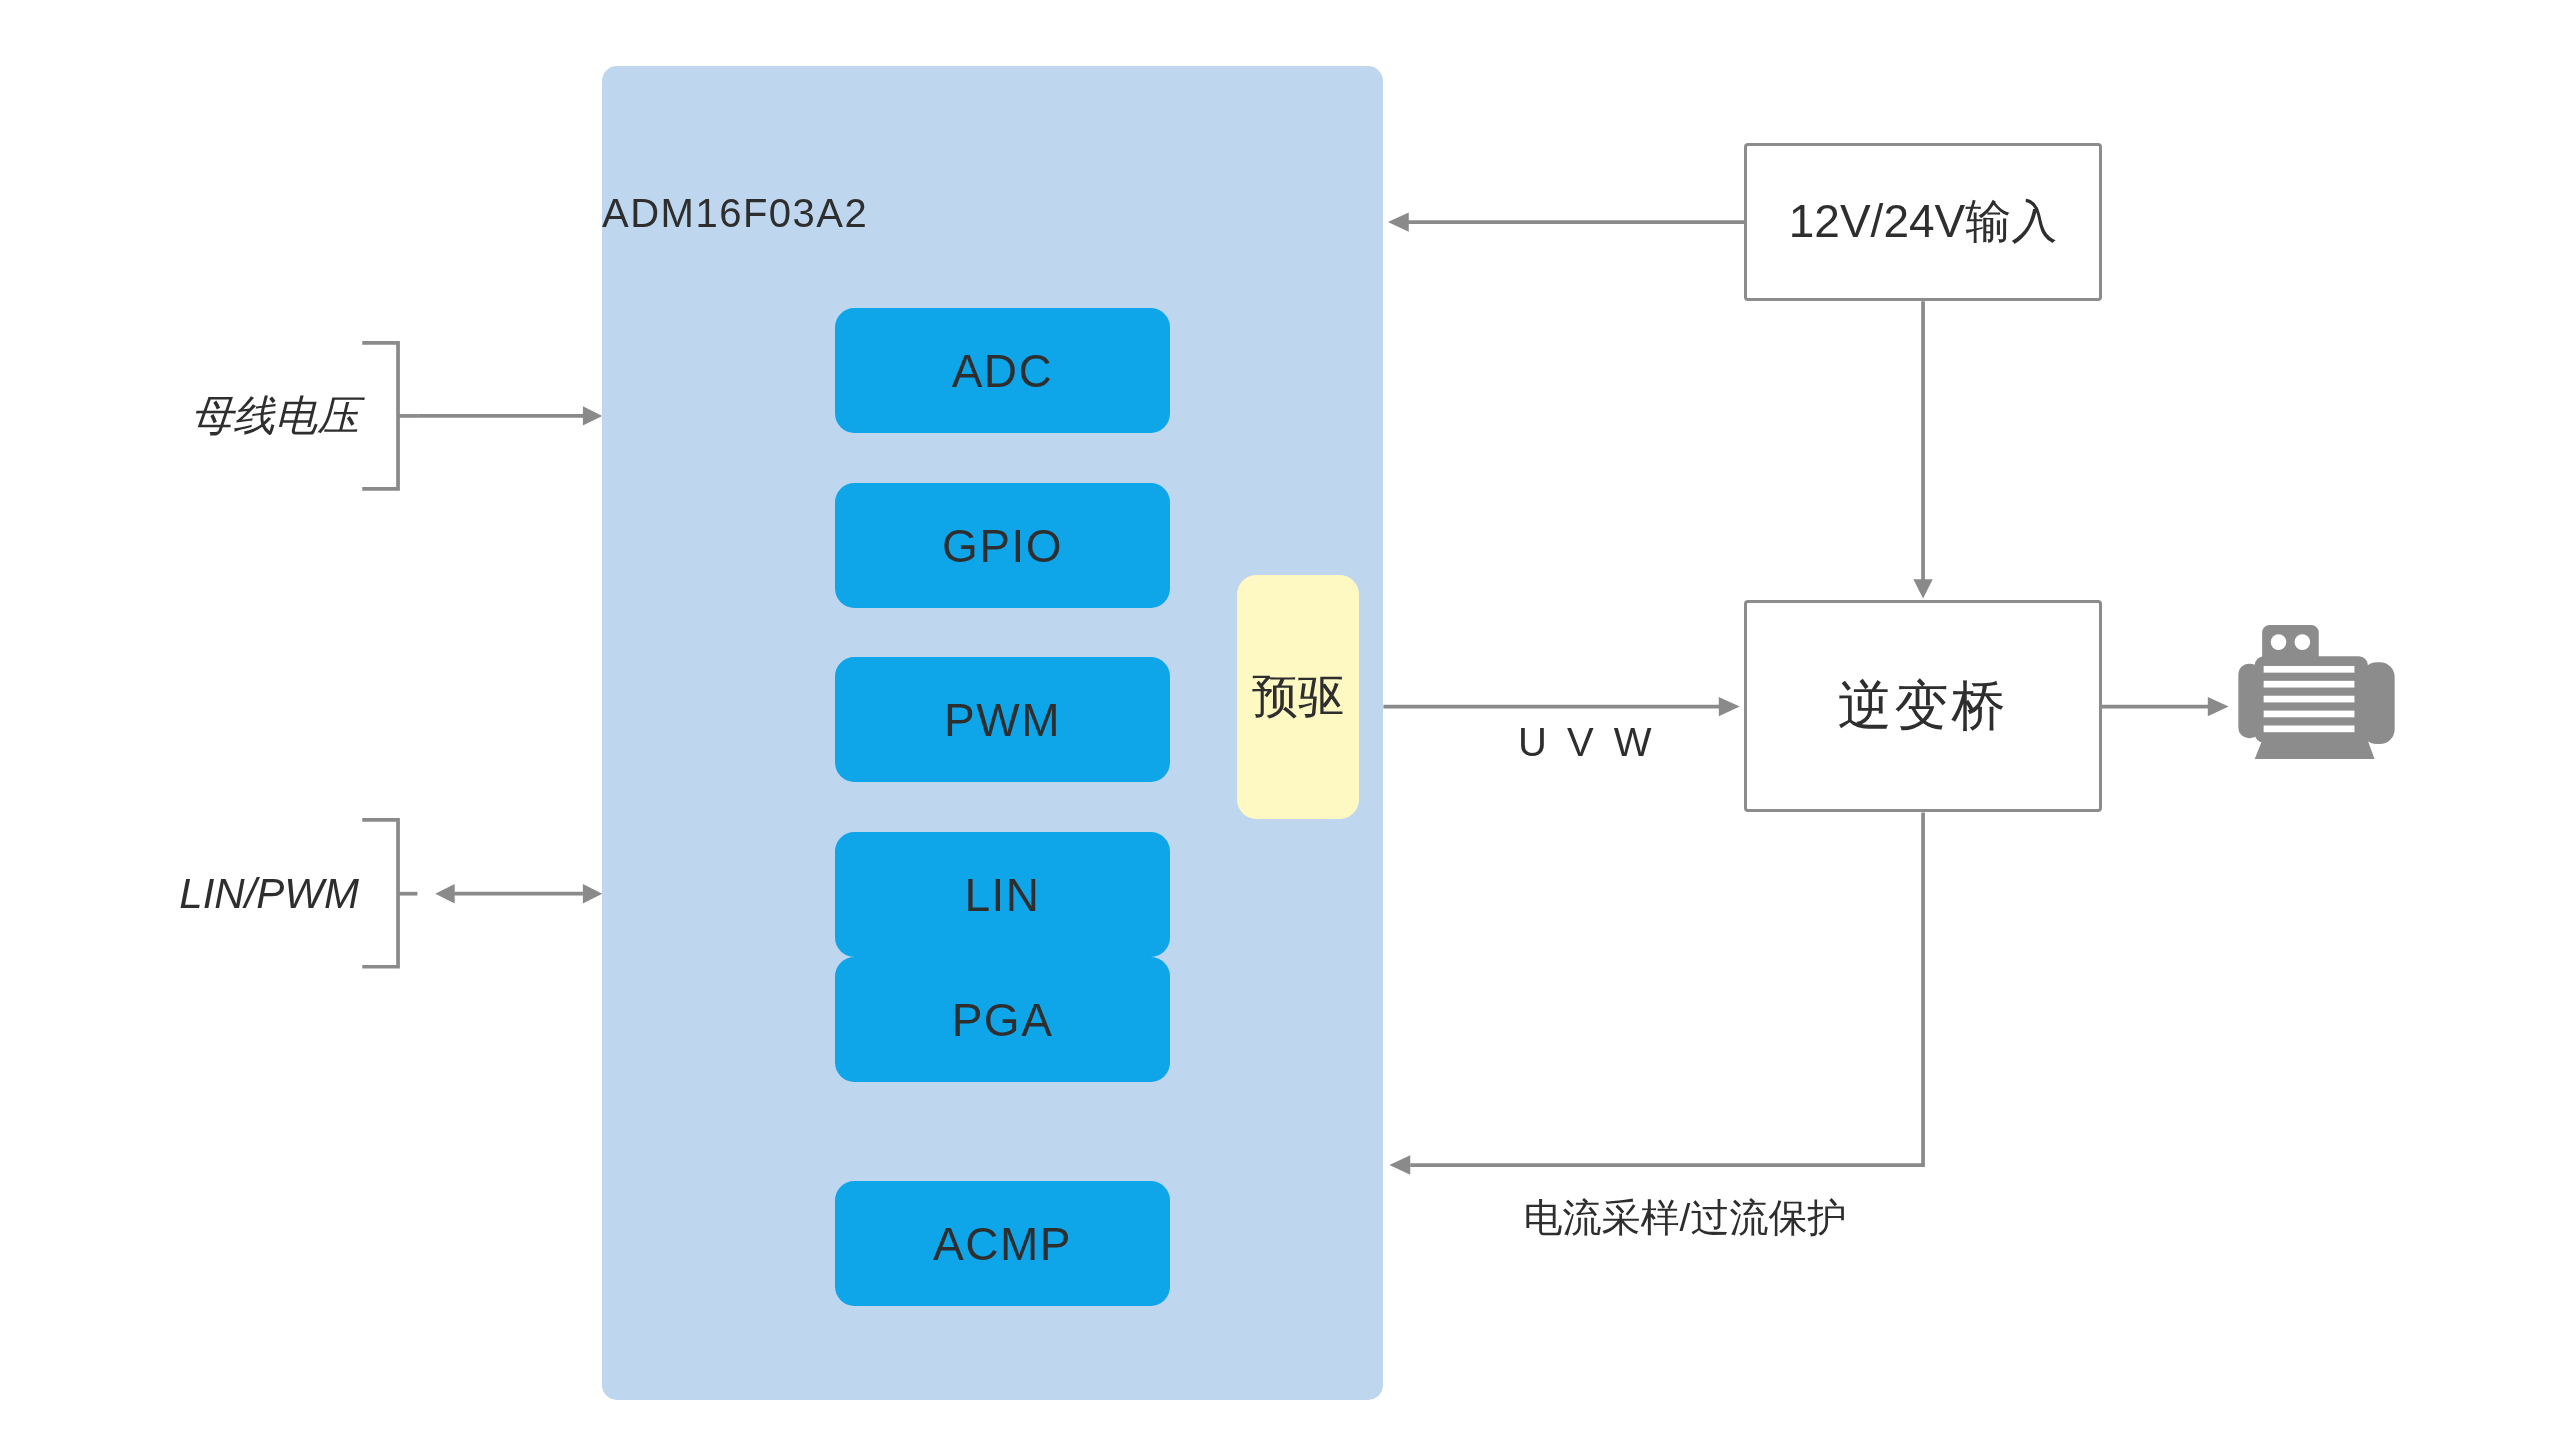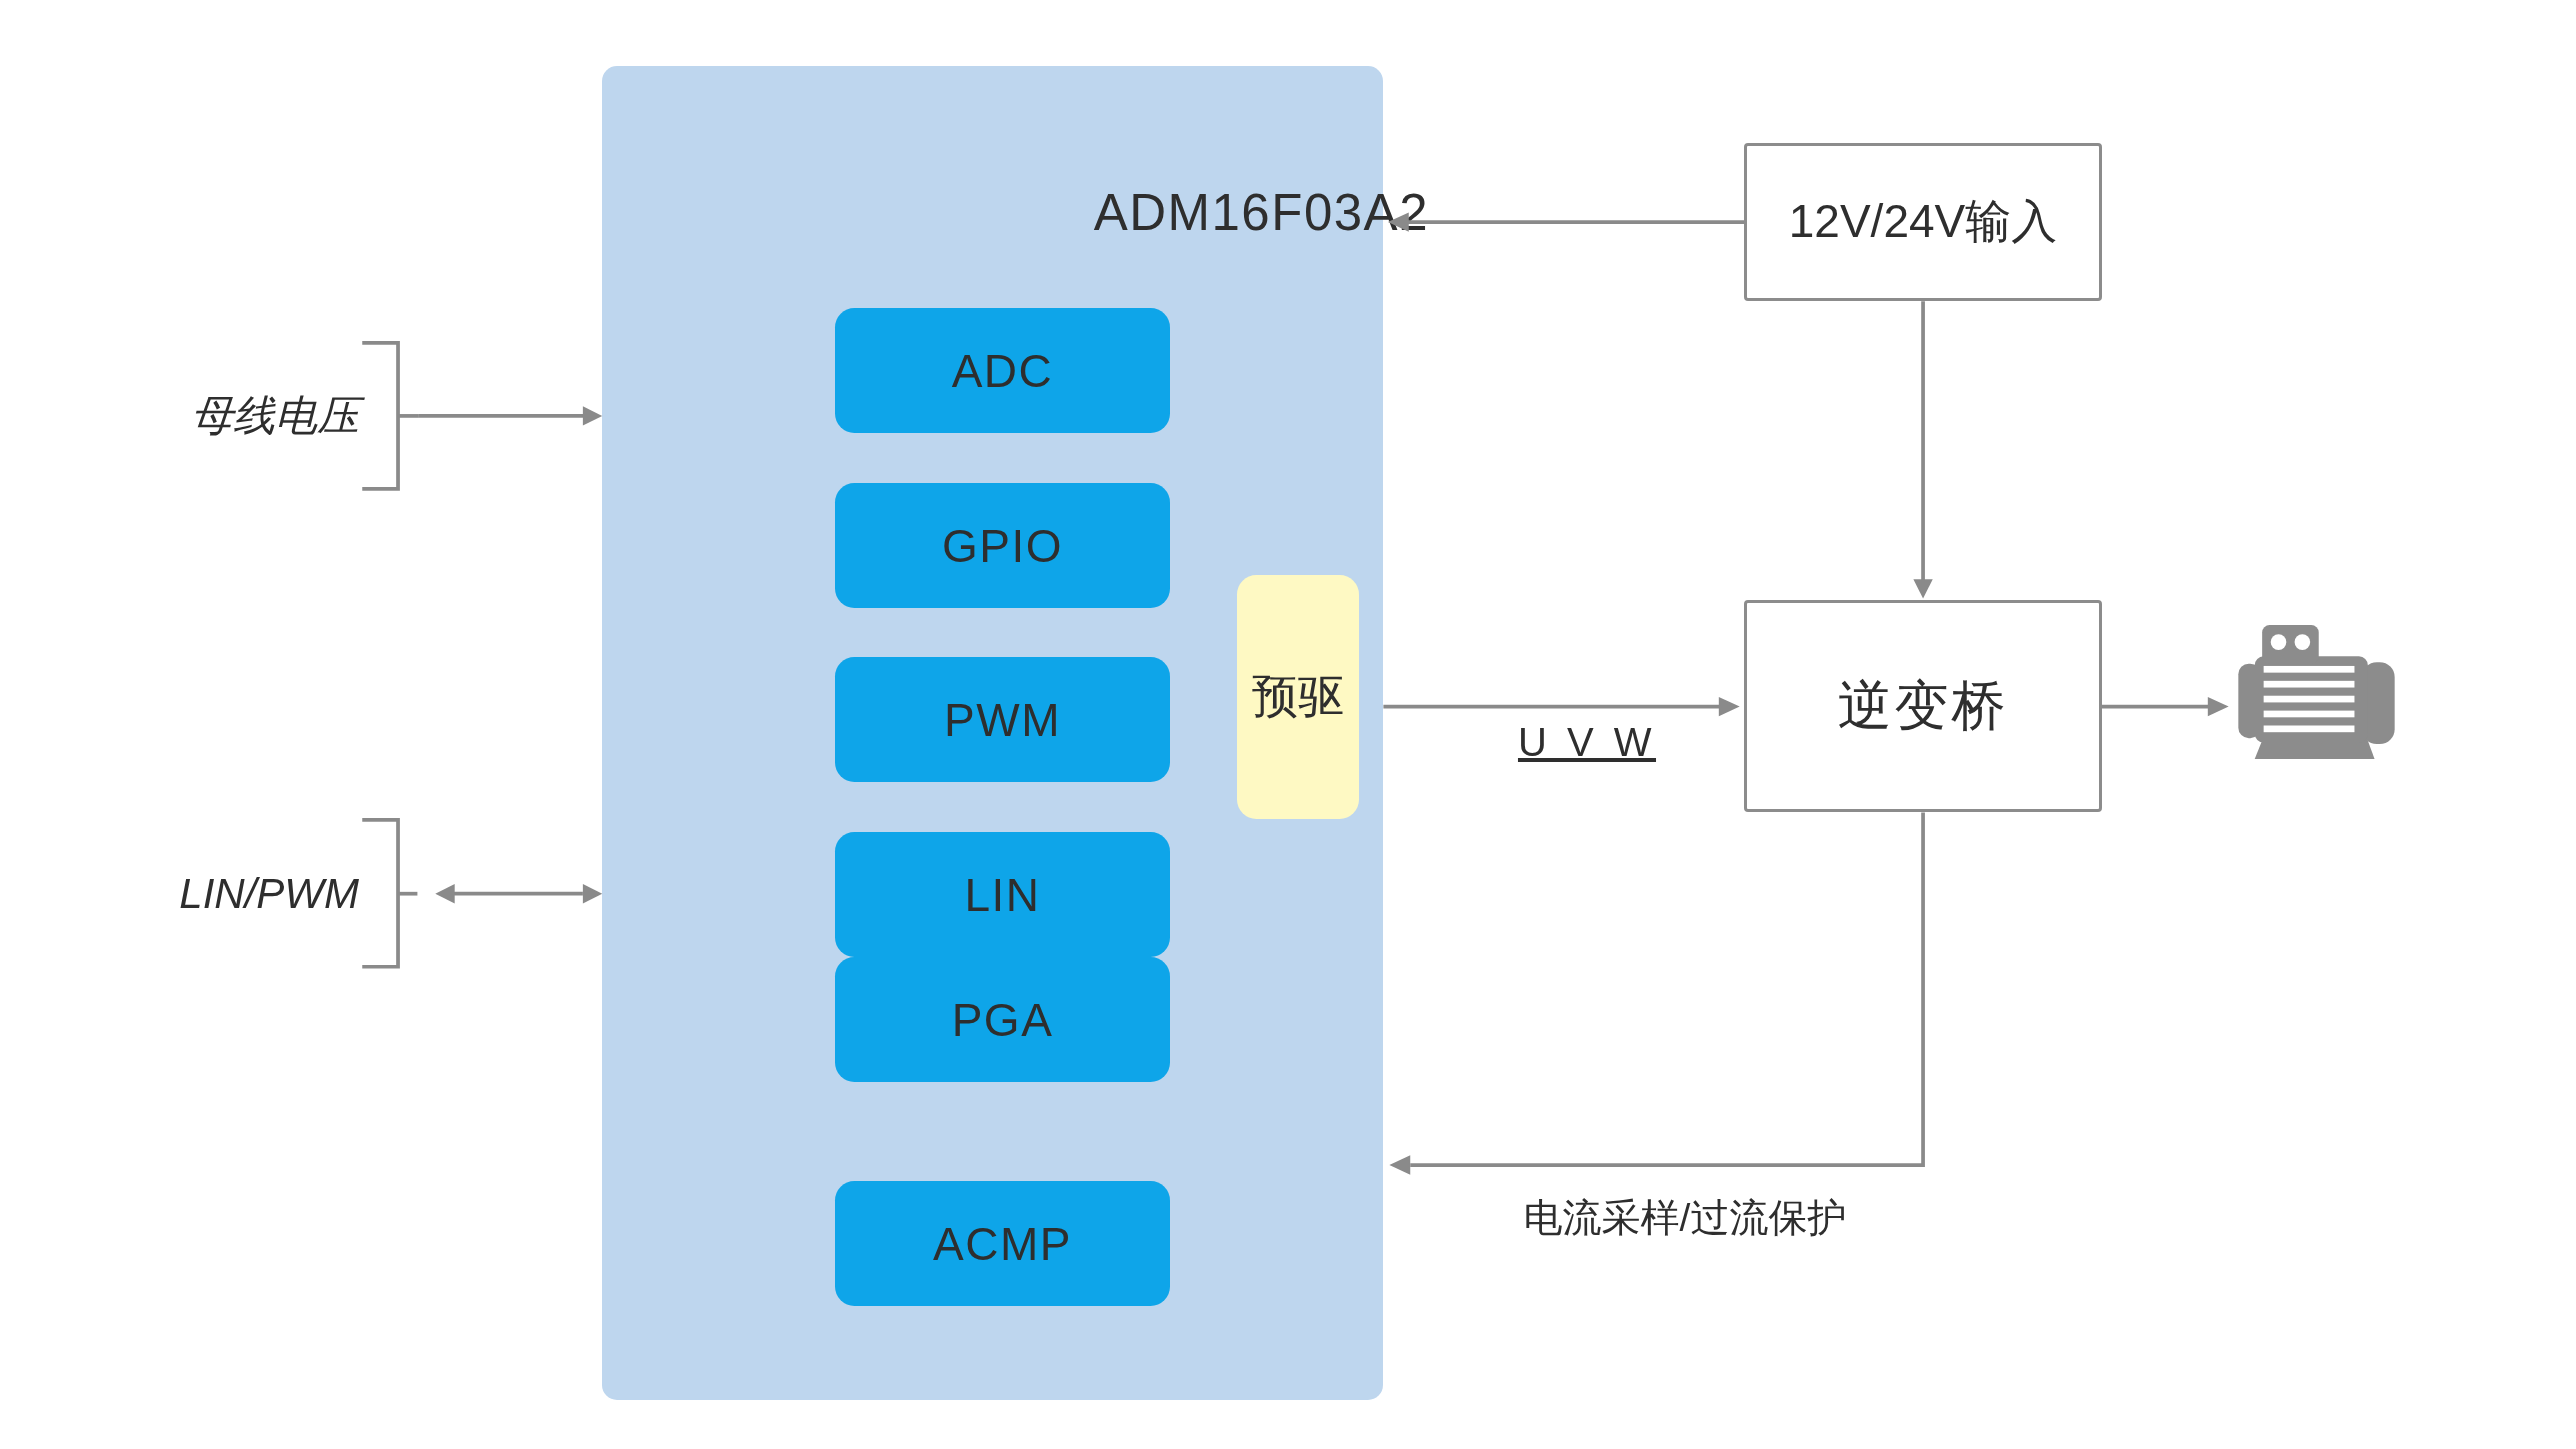--- a/index.html
+++ b/index.html
@@ -17,21 +17,21 @@
     font-family:"Liberation Sans","DejaVu Sans",sans-serif;
     color:var(--text);
   }
   .abs{position:absolute;}
   .chip{
     left:602px;top:66px;width:781px;height:1334px;
     background:var(--chip-fill);border-radius:15px;
   }
   .chip-title{
     left:602px;top:183px;width:781px;height:60px;
-    font-size:51px;line-height:60px;text-align:right;letter-spacing:1.5px;padding-left:46px;
+    font-size:40px;line-height:60px;text-align:left;letter-spacing:1.5px;
   }
   .module{
     left:835px;width:335px;height:125px;background:#0ea5e9;border-radius:19.4px;
     display:flex;align-items:center;justify-content:center;
     font-size:46px;letter-spacing:1.5px;
   }
   .predrive{
     left:1237px;top:575px;width:122px;height:244px;background:#fef9c3;border-radius:19.4px;
     display:flex;align-items:center;justify-content:center;font-size:46px;
   }
@@ -41,21 +41,21 @@
   }
   .io-box{
     left:1744px;width:358px;background:#fff;
     border:3px solid var(--border);border-radius:4px;box-sizing:border-box;
     display:flex;align-items:center;justify-content:center;
   }
   .io-box.power{top:143px;height:158px;font-size:46px;}
   .io-box.inverter{top:600px;height:212px;font-size:54px;letter-spacing:3px;}
   .phase-label{
     left:1453px;top:720px;width:268px;text-align:center;
-    font-size:40px;letter-spacing:4.5px;text-decoration:underline;
+    font-size:40px;letter-spacing:4.5px;
   }
   .feedback-label{
     left:1439px;top:1191px;width:492px;text-align:center;
     font-size:39px;
   }
   .conn-layer{left:0;top:0;width:2576px;height:1449px;pointer-events:none;}
   .ln{stroke:var(--line);stroke-width:5;fill:none;}
   .hd{fill:var(--line);stroke:none;}
   .motor-svg{left:2238px;top:625px;width:157px;height:134px;}
   .mtr{fill:var(--motor);}

